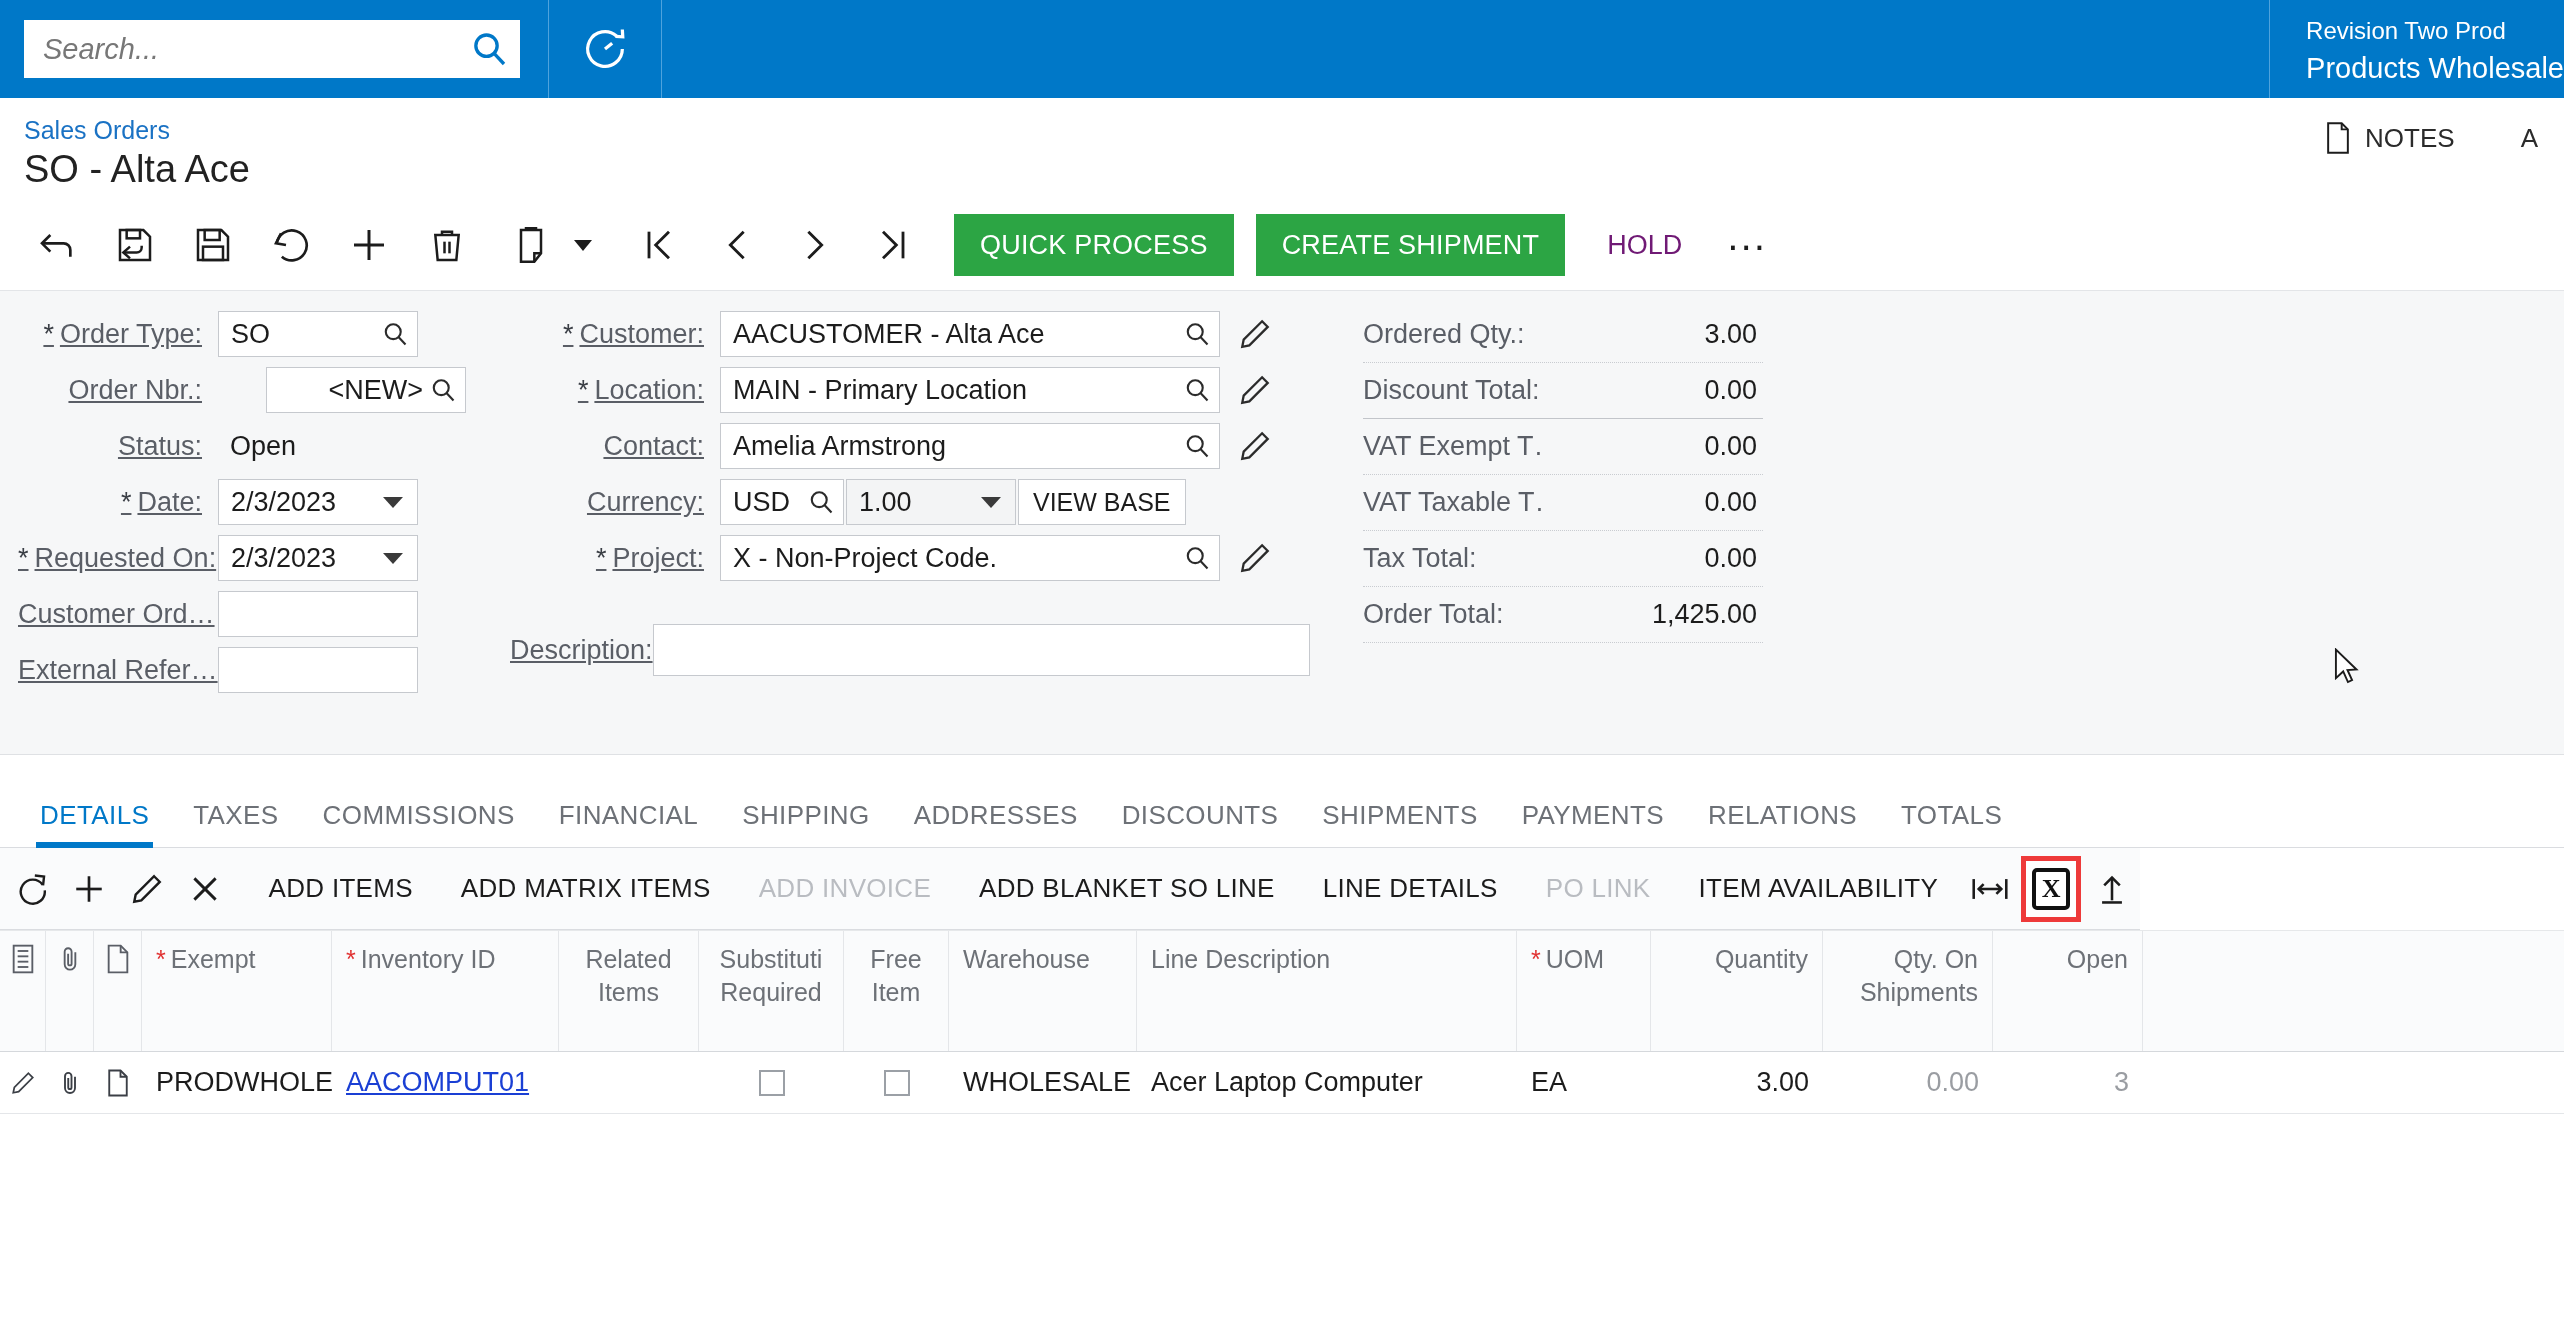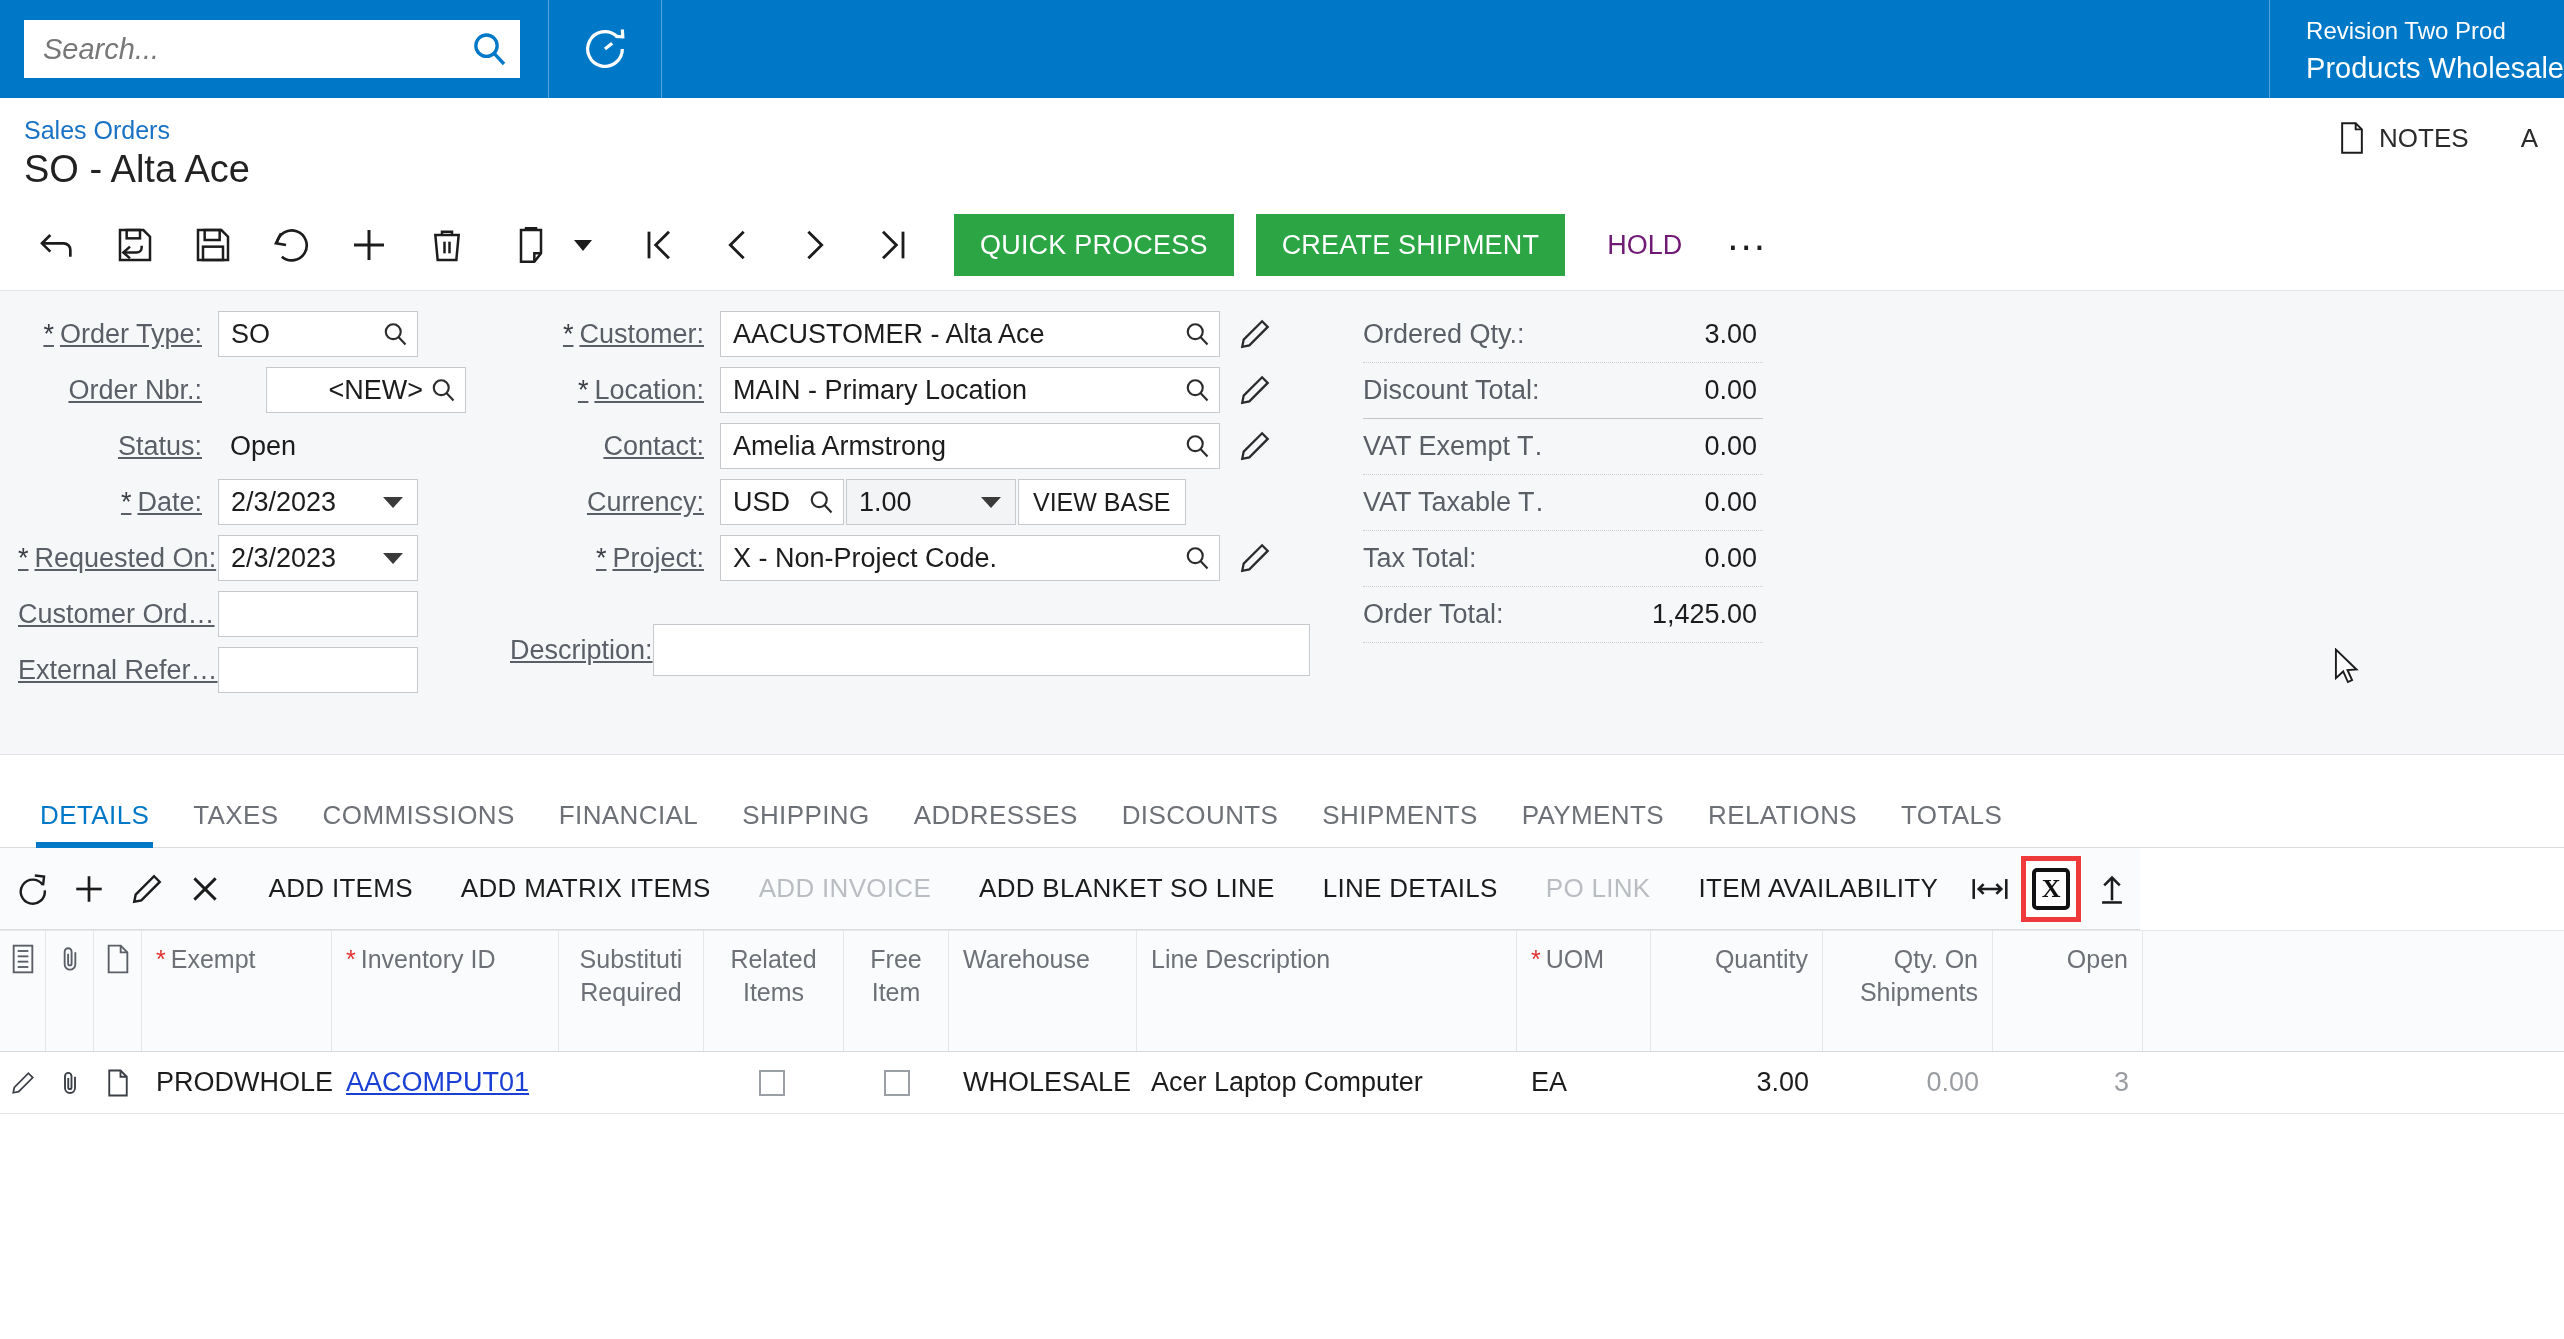--- a/index.html
+++ b/index.html
@@ -46,21 +46,21 @@
 
   
   .page-head { position:absolute; left:0; top:98px; width:2564px; height:132px; background:#fff; }
   .breadcrumb {
     position:absolute; left:24px; top:18px; font-size:25px; color:#1a72c4;
     text-decoration:none; cursor:pointer;
   }
   .page-title {
     position:absolute; left:24px; top:50px; font-size:38px; color:#222; white-space:nowrap;
   }
-  .head-right { position:absolute; right:0; top:16px; display:flex; align-items:center; gap:0; }
+  .head-right { position:absolute; right:0; top:16px; display:flex; align-items:center; gap:14px; }
   .head-btn {
     display:flex; align-items:center; gap:14px; padding:0 26px; height:48px;
     font-size:26px; color:#2b2b2b; cursor:pointer; white-space:nowrap;
   }
   .doc-ico { width:26px; height:32px; position:relative; }
   .doc-ico svg { width:26px; height:32px; }
 
   
   .toolbar {
     position:absolute; left:0; top:200px; width:2564px; height:90px;
@@ -598,25 +598,25 @@
         </svg>
       </div>
       <div class="gh" style="width:190px;">
         <span class="star">*</span>
           <span>Exempt</span>
       </div>
       <div class="gh" style="width:227px;">
         <span class="star">*</span>
           <span>Inventory ID</span>
       </div>
+      <div class="gh ctr" style="width:140px;">
+        <span>Related Items</span>
+      </div>
       <div class="gh ctr" style="width:145px;">
         <span>Substituti Required</span>
-      </div>
-      <div class="gh ctr" style="width:140px;">
-        <span>Related Items</span>
       </div>
       <div class="gh ctr" style="width:105px;">
         <span>Free Item</span>
       </div>
       <div class="gh" style="width:188px;">
         <span>Warehouse</span>
       </div>
       <div class="gh" style="width:380px;">
         <span>Line Description</span>
       </div>

